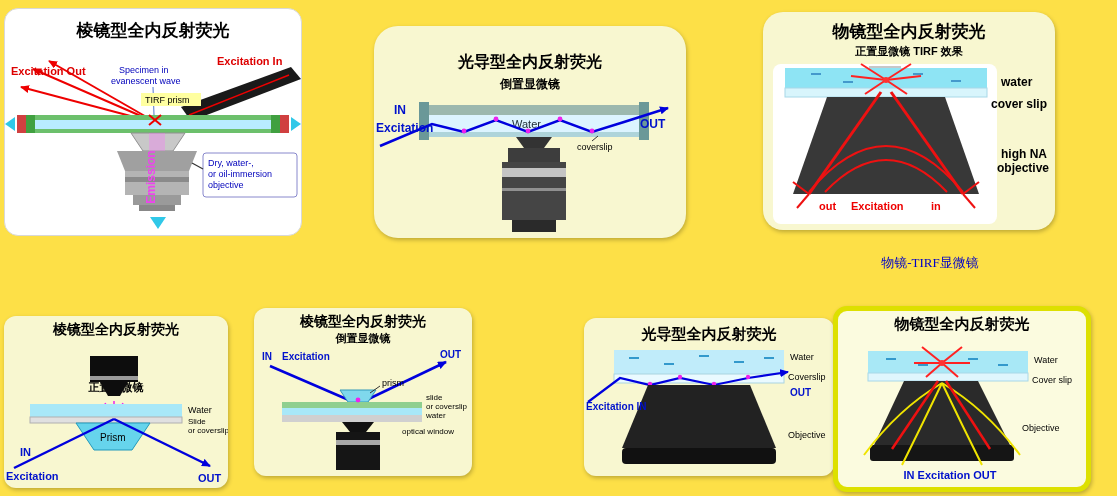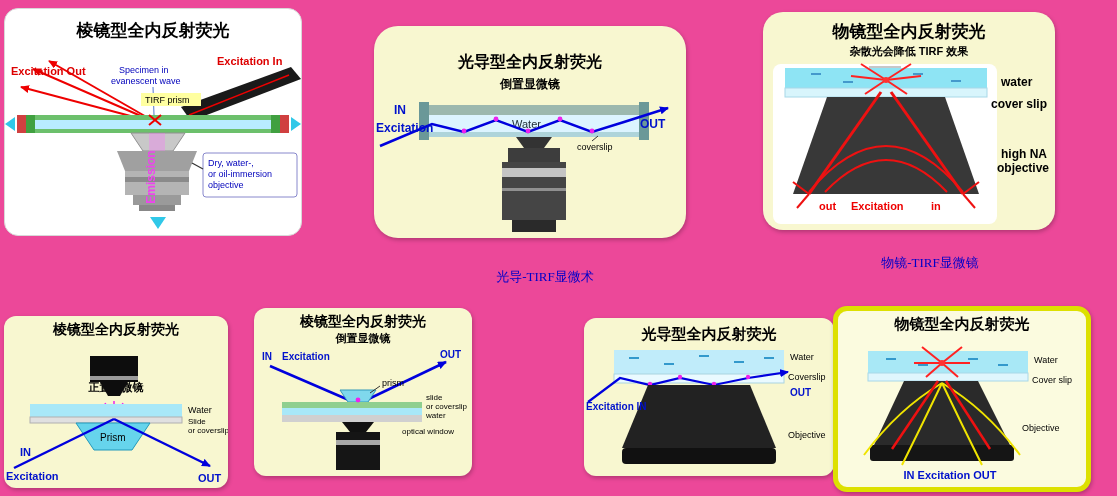--- a/index.html
+++ b/index.html
@@ -1,17 +1,17 @@
 <!DOCTYPE html>
 <html><head>
 <meta charset="utf-8">
 <style>
   * { margin:0; padding:0; box-sizing:border-box; }
   body { font-family:"Liberation Sans","DejaVu Sans",sans-serif; background:#ffffff; }
-  #canvas { position:relative; width:1117px; height:496px; background:#ec4899; overflow:hidden; }
+  #canvas { position:relative; width:1117px; height:496px; background:#fde047; overflow:hidden; }
   .panel { position:absolute; }
   .cream { background:#f8f7d0; border-radius:20px; box-shadow:1px 2px 4px rgba(0,0,0,.25); }
   .white-panel { background:#ffffff; border:1px solid #d8d8d8; border-radius:14px; }
   .p-title { position:absolute; left:0; right:0; text-align:center; font-weight:bold; color:#000; }
   .p-sub { position:absolute; left:0; right:0; text-align:center; font-weight:bold; color:#000; }
   .caption { position:absolute; width:220px; text-align:center; color:#0000c8; font-weight:normal; font-size:13px;
              font-family:"Liberation Serif","DejaVu Serif",serif; }
   svg { position:absolute; left:0; display:block; }
   svg text { font-family:"Liberation Sans","DejaVu Sans",sans-serif; }
 </style>
@@ -122,21 +122,21 @@
         <rect x="128" y="62" width="64" height="58" fill="#454545"></rect>
         <rect x="128" y="68" width="64" height="9" fill="#c4c4c4"></rect>
         <rect x="128" y="88" width="64" height="3" fill="#909090"></rect>
         <rect x="138" y="120" width="44" height="12" fill="#2a2a2a"></rect>
       </g>
     </svg>
   </div>
 
   <div class="panel cream" style="left:763px; top:12px; width:292px; height:218px;">
     <div class="p-title" style="top:8px; font-size:17px;">物镜型全内反射荧光</div>
-    <div class="p-sub" style="top:32px; font-size:11px;">杂散光会降低 TIRF 效果</div>
+    <div class="p-sub" style="top:32px; font-size:11px;">正置显微镜 TIRF 效果</div>
     <svg style="top:50px;" width="292" height="164" viewBox="0 0 292 164">
       <rect x="10" y="2" width="224" height="160" rx="8" fill="#ffffff"></rect>
       <rect x="106" y="4" width="32" height="128" fill="#909090" opacity="0.5"></rect>
       <g>
         <rect x="22" y="6" width="202" height="20" fill="#8ee4f4"></rect>
         <line x1="48" y1="12" x2="58" y2="12" stroke="#4499cc" stroke-width="2"></line>
         <line x1="80" y1="20" x2="90" y2="20" stroke="#4499cc" stroke-width="2"></line>
         <line x1="150" y1="12" x2="160" y2="12" stroke="#4499cc" stroke-width="2"></line>
         <line x1="188" y1="19" x2="198" y2="19" stroke="#4499cc" stroke-width="2"></line>
       </g>
@@ -166,21 +166,20 @@
       <text x="238" y="24" font-size="12" font-weight="bold" fill="#000">water</text>
       <text x="228" y="46" font-size="12" font-weight="bold" fill="#000">cover slip</text>
       <text x="238" y="96" font-size="12" font-weight="bold" fill="#000">high NA</text>
       <text x="234" y="110" font-size="12" font-weight="bold" fill="#000">objective</text>
       <text x="56" y="148" font-size="11" font-weight="bold" fill="#ee0000">out</text>
       <text x="88" y="148" font-size="11" font-weight="bold" fill="#ee0000">Excitation</text>
       <text x="168" y="148" font-size="11" font-weight="bold" fill="#ee0000">in</text>
     </svg>
   </div>
 
-  <div class="caption" style="left:435px; top:268px;">光导-TIRF显微术</div>
   <div class="caption" style="left:820px; top:254px;">物镜-TIRF显微镜</div>
 
   <div class="panel cream" style="left:4px; top:316px; width:224px; height:172px; border-radius:12px;">
     <div class="p-title" style="top:5px; font-size:14px;">棱镜型全内反射荧光</div>
     <div class="p-sub" style="top:23px; font-size:11px;margin-top:41px;">正置显微镜</div>
     <svg style="top:40px;" width="224" height="130" viewBox="0 0 224 130">
       <defs>
         <marker id="p4b" markerUnits="userSpaceOnUse" markerWidth="12" markerHeight="10" refX="8" refY="4" orient="auto">
           <path d="M0,0 L9,4 L0,8 Z" fill="#0000dd"></path>
         </marker>

